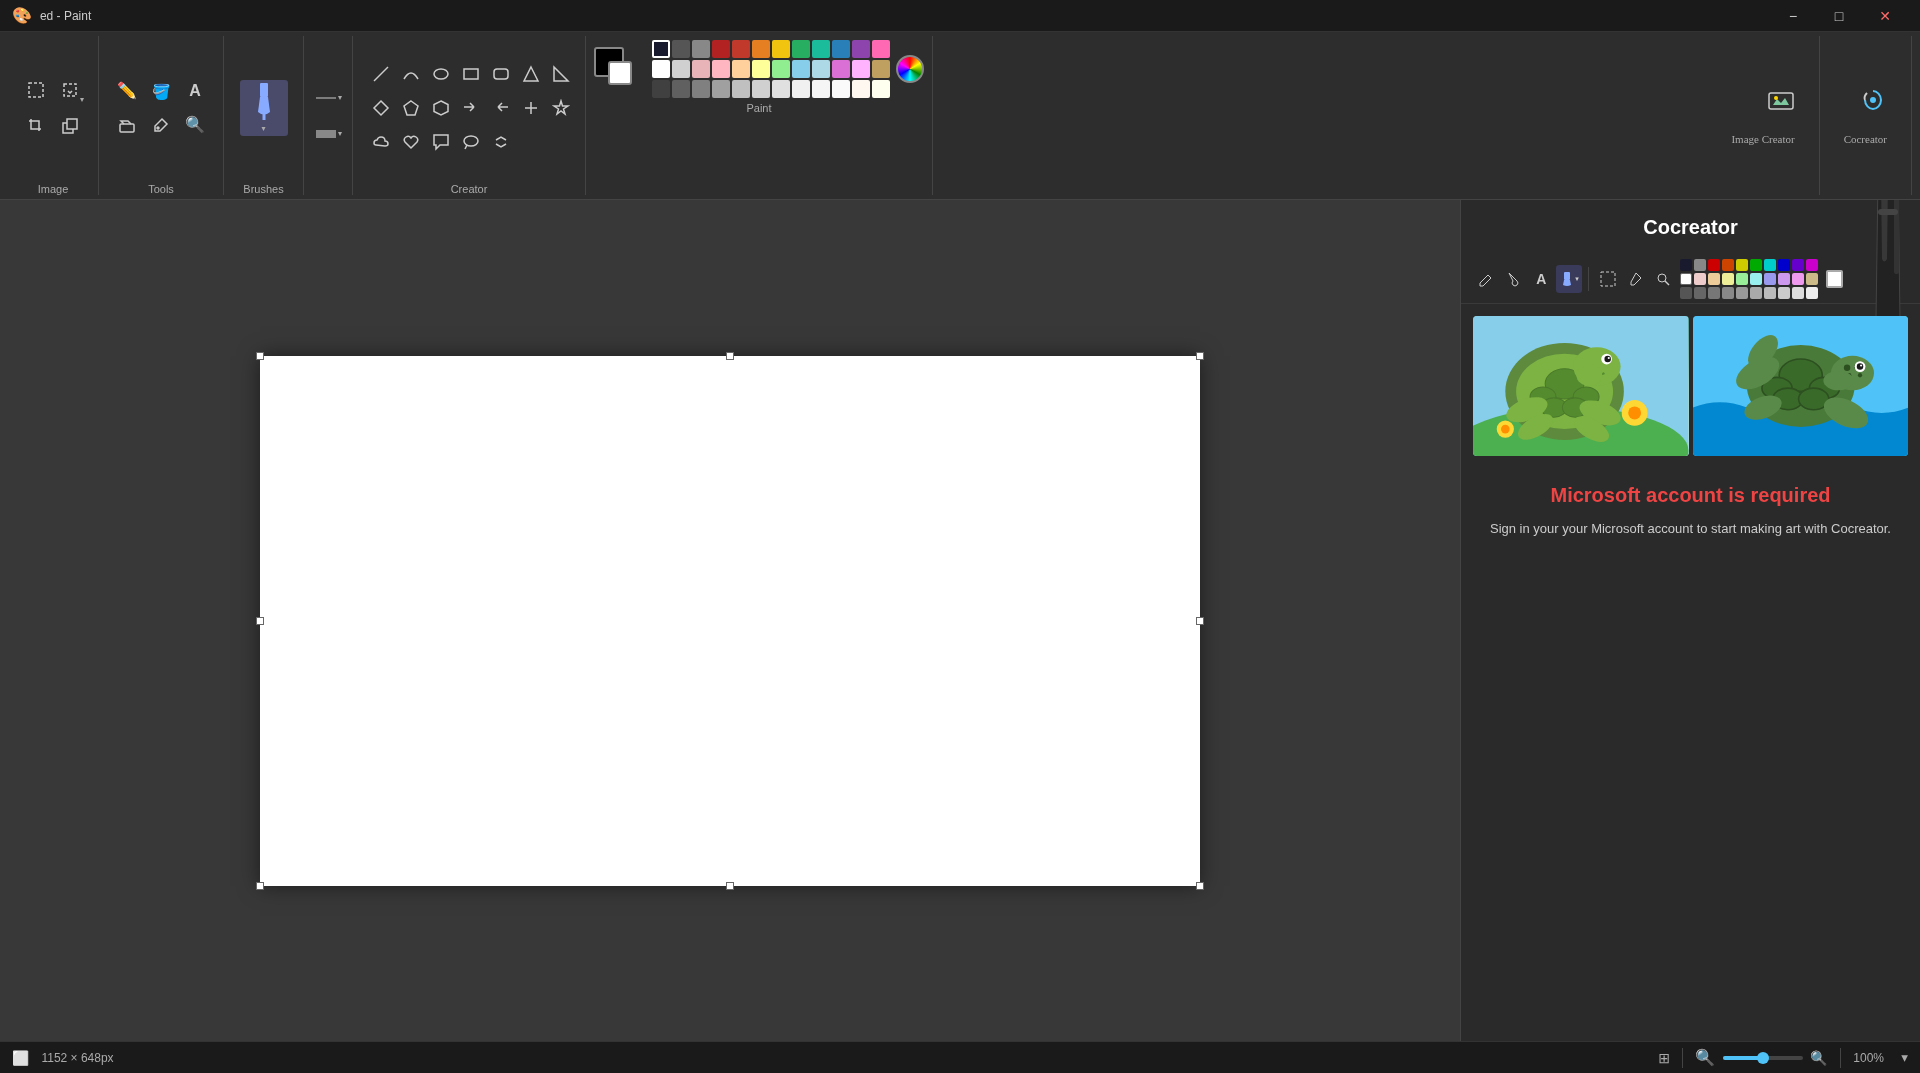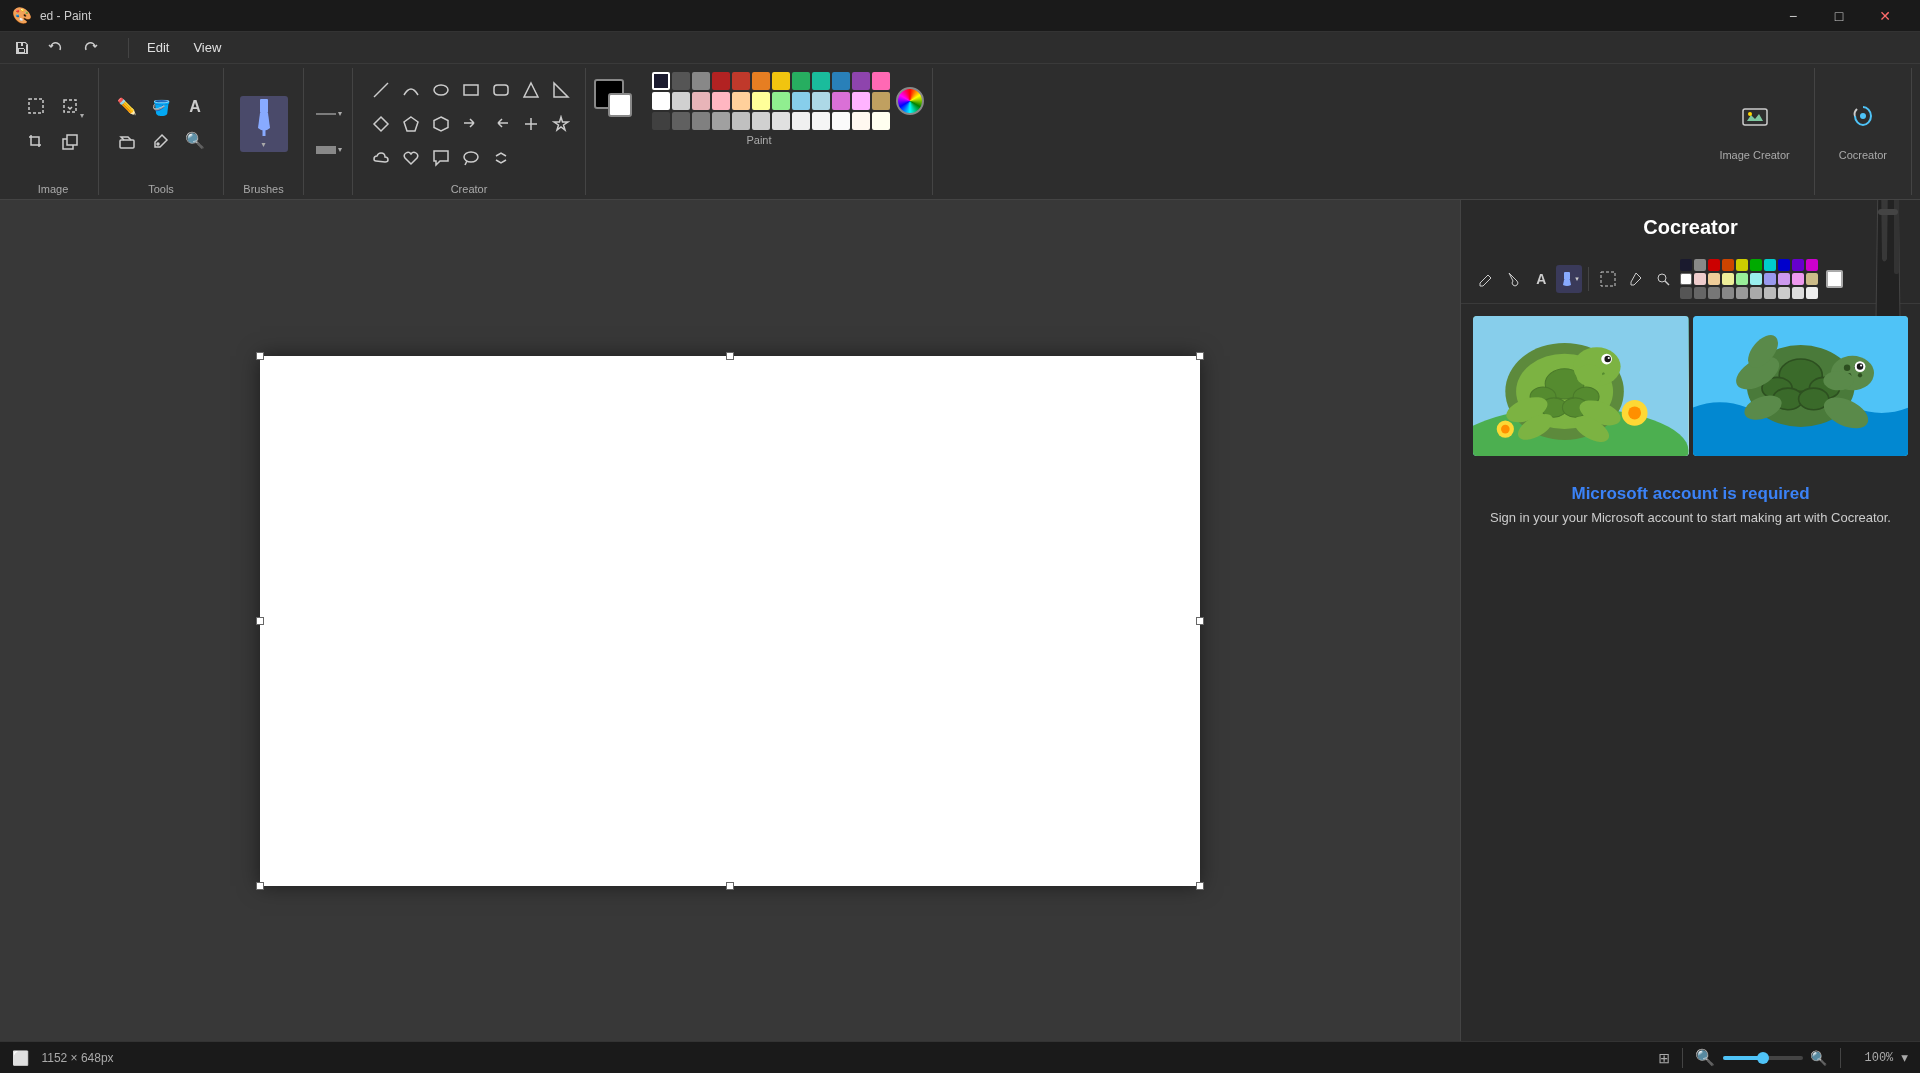--- a/index.html
+++ b/index.html
@@ -192,28 +192,29 @@
       flex-direction: column;
       align-items: center;
       padding: 4px 16px;
       border-right: 1px solid #444;
       gap: 4px;
       justify-content: center;
     }
     .panel-btn {
       display: flex;
       flex-direction: column;
-      align-items: center;
+      align-items: flex-end;
       gap: 12px;
       padding: 4px 8px;
       cursor: pointer;
       border-radius: 3px;
       border: none;
       background: transparent;
       color: #ccc;
+      font-family: Liberation Serif, serif;
     }
     .panel-btn-icon { font-size: 22px; }
     .panel-btn-label { font-size: 11px; color: #aaa; }
 
     
     #main-content {
       display: flex;
       height: calc(1073px - 32px - 168px - 32px);
     }
 
@@ -319,24 +320,24 @@
       background: linear-gradient(135deg, #4a8ab0 0%, #2d6e8a 30%, #7ec8a0 60%, #4a9e6a 80%);
     }
 
     
     #cocreator-signin {
       padding: 16px 24px;
       text-align: center;
     }
 
     #cocreator-signin h3 {
-      font-size: 17px;
+      font-size: 20px;
       font-weight: 600;
-      color: #3b82f6;
-      margin-bottom: 4px;
+      color: #ef4444;
+      margin-bottom: 12px;
     }
 
     #cocreator-signin p {
       font-size: 13px;
       color: #ccc;
       line-height: 1.5;
       margin-bottom: 12px;
     }
 
     #cocreator-signin a {
@@ -427,44 +428,20 @@
   </div>
   <div id="title-bar-controls">
     <button class="title-btn">−</button>
     <button class="title-btn">□</button>
     <button class="title-btn" style="color:#ff6b6b;">✕</button>
   </div>
 </div>
 
 <div id="ribbon">
 
-  <div id="menu-bar">
-    <div id="quick-access">
-      <button class="qa-btn" title="Save">
-        <svg width="16" height="16" viewBox="0 0 16 16" fill="#ccc">
-            <path d="M2 2v12h12V4.5L11.5 2H2zm5 1h2v3H7V3zm4 10H5V9h6v4zm1-8.3V13H5v-1h5V8H4V3h6.8L13 4.7z"></path>
-          </svg>
-      </button>
-      <button class="qa-btn" title="Undo">
-        <svg width="16" height="16" viewBox="0 0 16 16" fill="none" stroke="#ccc" stroke-width="1.5">
-            <path d="M3 7 C3 4 6 2 9 3 C12 4 13 7 12 10" fill="none"></path>
-            <polyline points="1,5 3,7 5,5" fill="none"></polyline>
-          </svg>
-      </button>
-      <button class="qa-btn" title="Redo">
-        <svg width="16" height="16" viewBox="0 0 16 16" fill="none" stroke="#ccc" stroke-width="1.5">
-            <path d="M13 7 C13 4 10 2 7 3 C4 4 3 7 4 10" fill="none"></path>
-            <polyline points="15,5 13,7 11,5" fill="none"></polyline>
-          </svg>
-      </button>
-    </div>
-    <span class="separator"></span>
-    <div class="menu-item">Edit</div>
-    <div class="menu-item">View</div>
-  </div>
 
   <div id="toolbar-area">
 
     <div class="tool-group">
       <div class="tool-group-icons">
         <div style="display:flex; flex-direction:column; gap:4px; align-items:center;">
           <div style="display:flex; gap:2px;">
             <button class="tool-btn" title="Select">
               <svg width="18" height="18" viewBox="0 0 18 18" fill="none" stroke="#ccc" stroke-width="1.5">
                   <rect x="2" y="2" width="14" height="14" stroke-dasharray="3 2"></rect>
@@ -975,16 +952,16 @@
     <span class="separator"></span>
     <button style="background:transparent; border:none; color:#aaa; cursor:pointer; font-size:16px;">🔍</button>
     <div class="zoom-control">
       <div class="zoom-slider">
         <div class="zoom-slider-fill"></div>
         <div class="zoom-slider-thumb"></div>
       </div>
     </div>
     <button style="background:transparent; border:none; color:#aaa; cursor:pointer; font-size:14px;">🔍</button>
     <span class="separator"></span>
-    <span style="min-width:40px; text-align:right;font-family:Liberation Mono, monospace;">100%</span>
+    <span style="min-width:40px; text-align:left;">100%</span>
     <button style="background:transparent; border:none; color:#aaa; cursor:pointer;">▾</button>
   </div>
 </div>
 
 </body></html>

